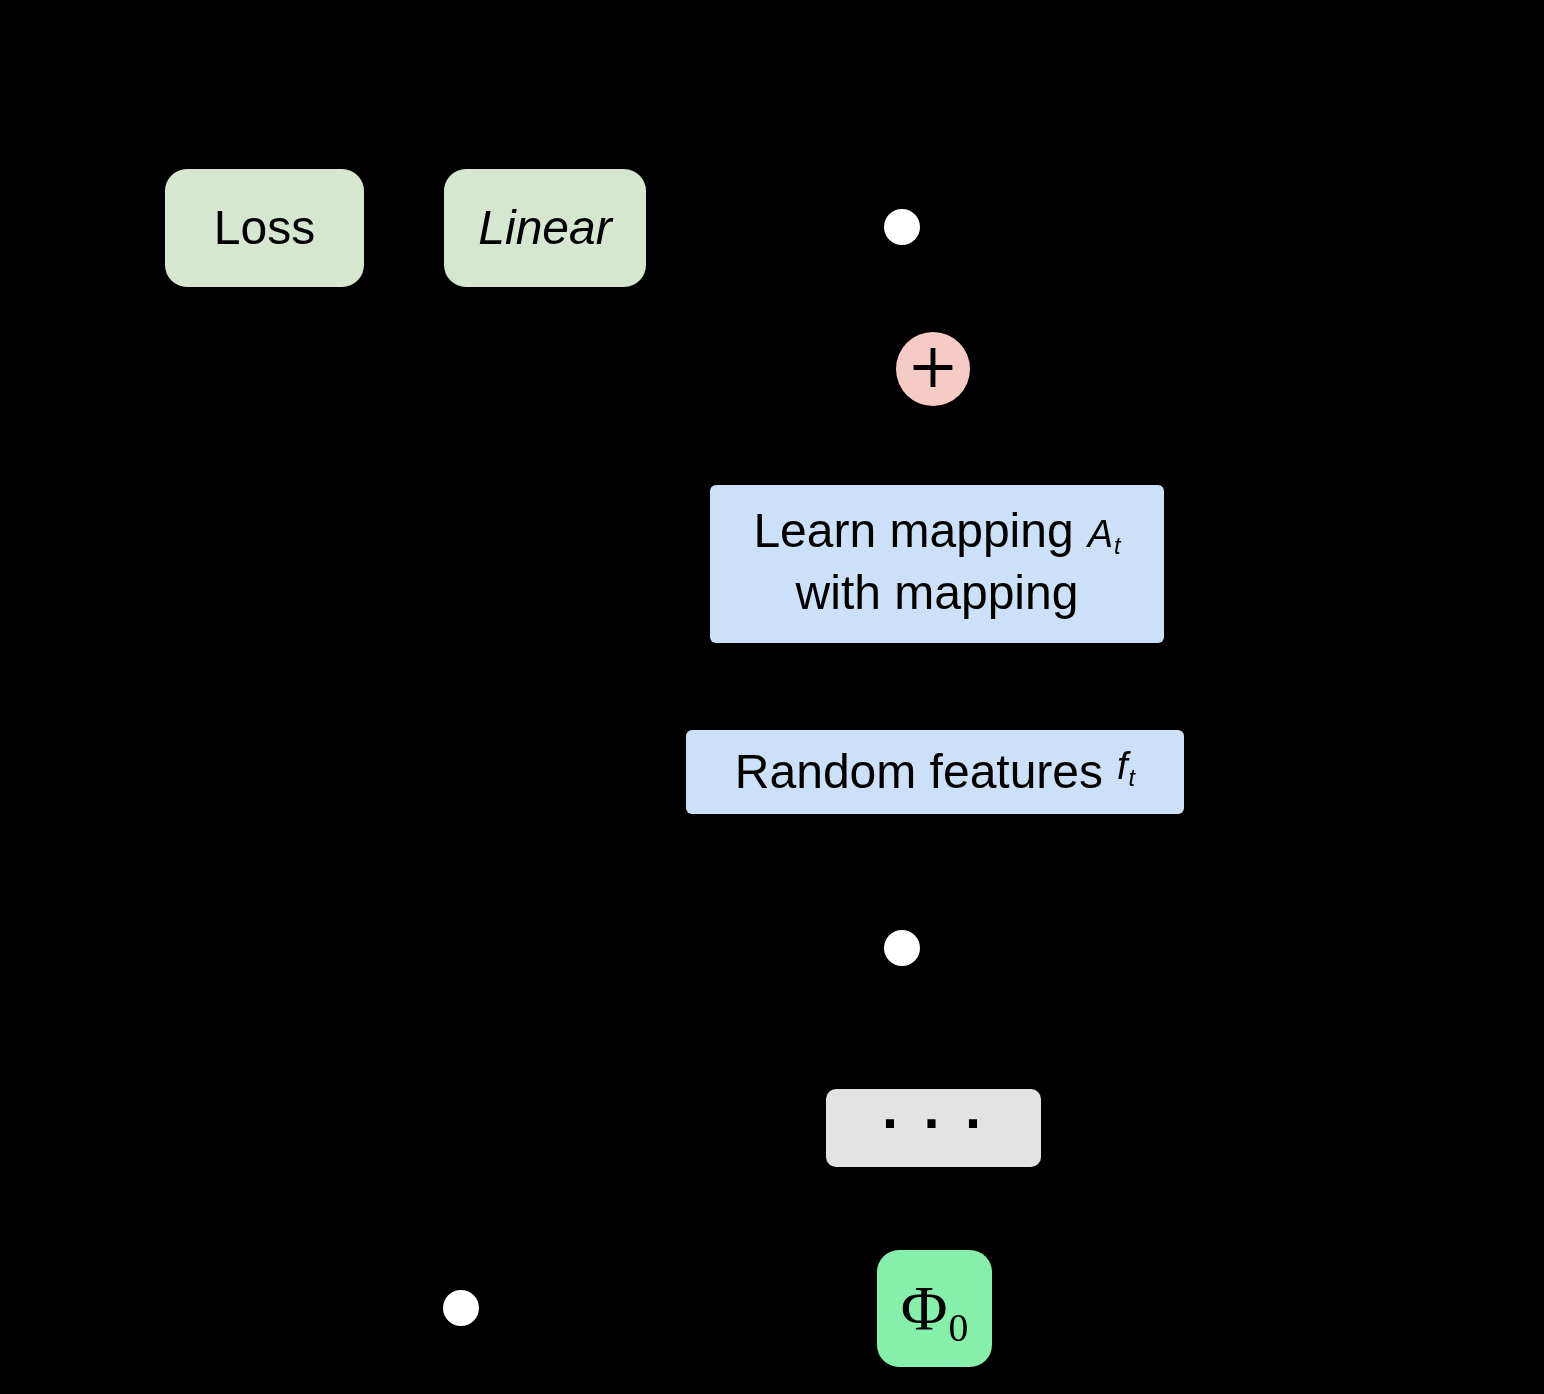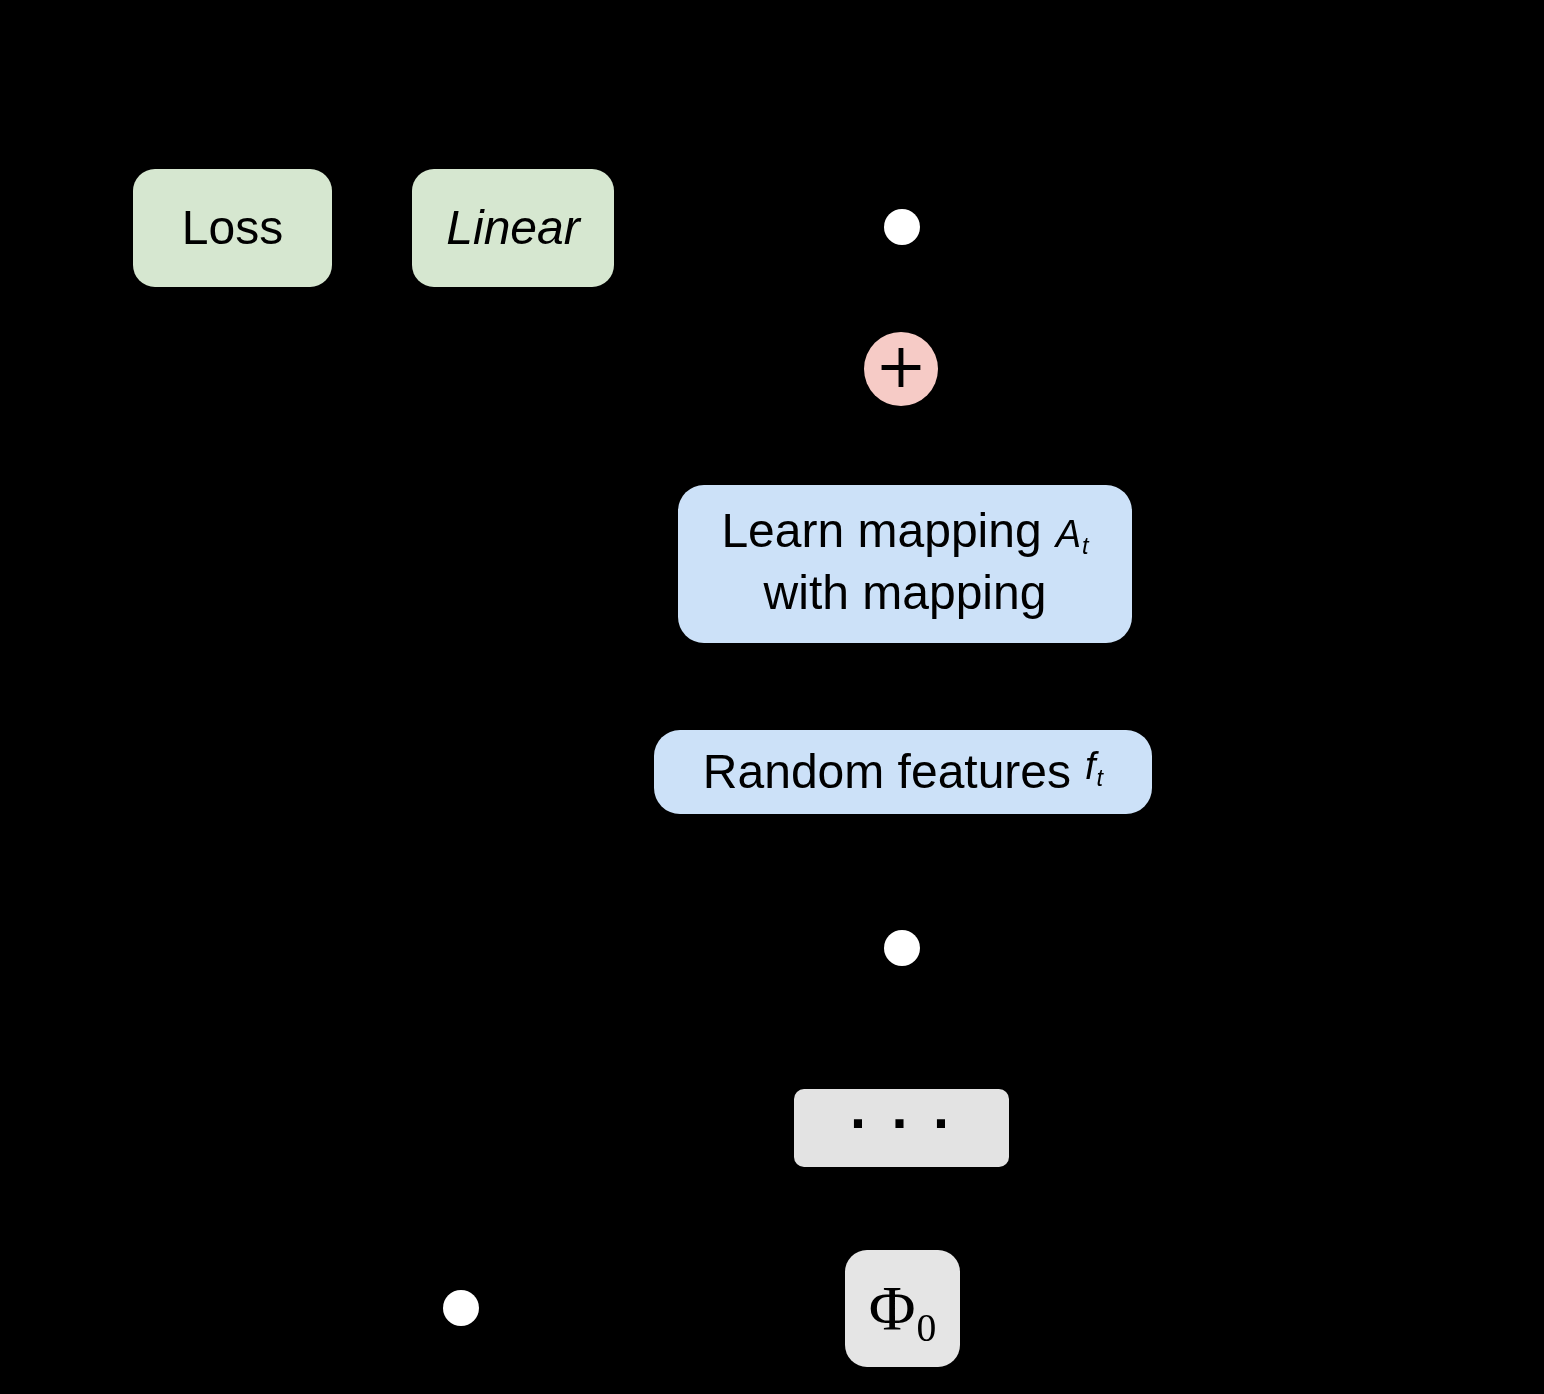--- a/index.html
+++ b/index.html
@@ -16,20 +16,21 @@
     font-family: "Liberation Sans", "DejaVu Sans", sans-serif;
   }
   .node {
     position: absolute;
     display: flex;
     align-items: center;
     justify-content: center;
     color: #000000;
     box-sizing: border-box;
     text-align: center;
+    margin-left: 32px;
   }
   .box-label {
     font-size: 48px;
     line-height: 1.2;
     color: #000000;
   }
   .math {
     font-family: Liberation Sans, sans-serif;
     font-style: italic;
     font-size: 38px;
@@ -72,21 +73,21 @@
     font-family: "DejaVu Serif", "Liberation Serif", serif;
     font-size: 62px;
     font-weight: 400;
     color: #000000;
     line-height: 1;
     padding-bottom: 6px;
   }
   
   .node-blue {
     background: #cce1f8;
-    border-radius: 26px;
+    border-radius: 6px;
     flex-direction: column;
   }
   .node-learn  { left: 678px; top: 485px; width: 454px; height: 158px; }
   .node-random { left: 654px; top: 730px; width: 498px; height: 84px; flex-direction: row; }
   .blue-line {
     display: flex;
     align-items: baseline;
     justify-content: center;
     line-height: 62px;
     height: 62px;
@@ -104,21 +105,21 @@
     font-weight: bold;
     letter-spacing: 4px;
     color: #000000;
     line-height: 1;
     padding-bottom: 8px;
   }
   
   .node-phi {
     left: 845px; top: 1250px;
     width: 115px; height: 117px;
-    background: #e5e5e5;
+    background: #86efac;
     border-radius: 22px;
     text-align: right;
   }
   .phi-base {
     font-family: "Liberation Serif", "DejaVu Serif", serif;
     font-style: normal;
     font-size: 64px;
     color: #000000;
     line-height: 1;
   }

